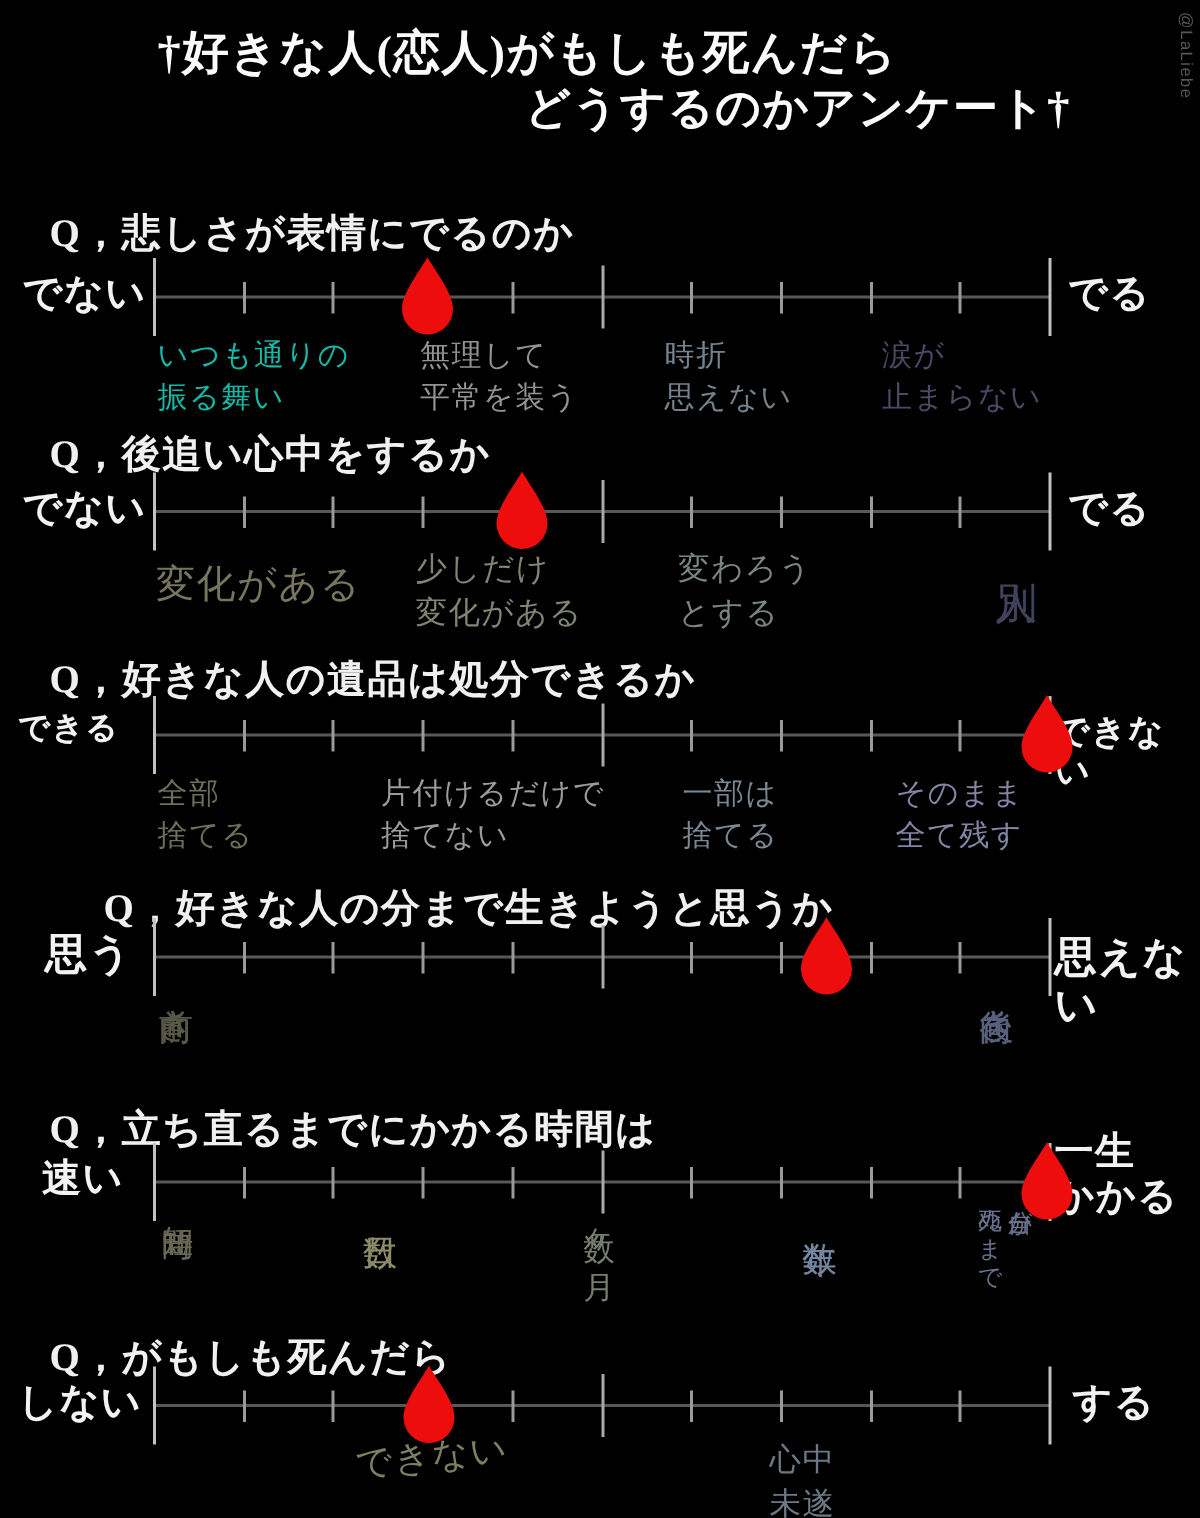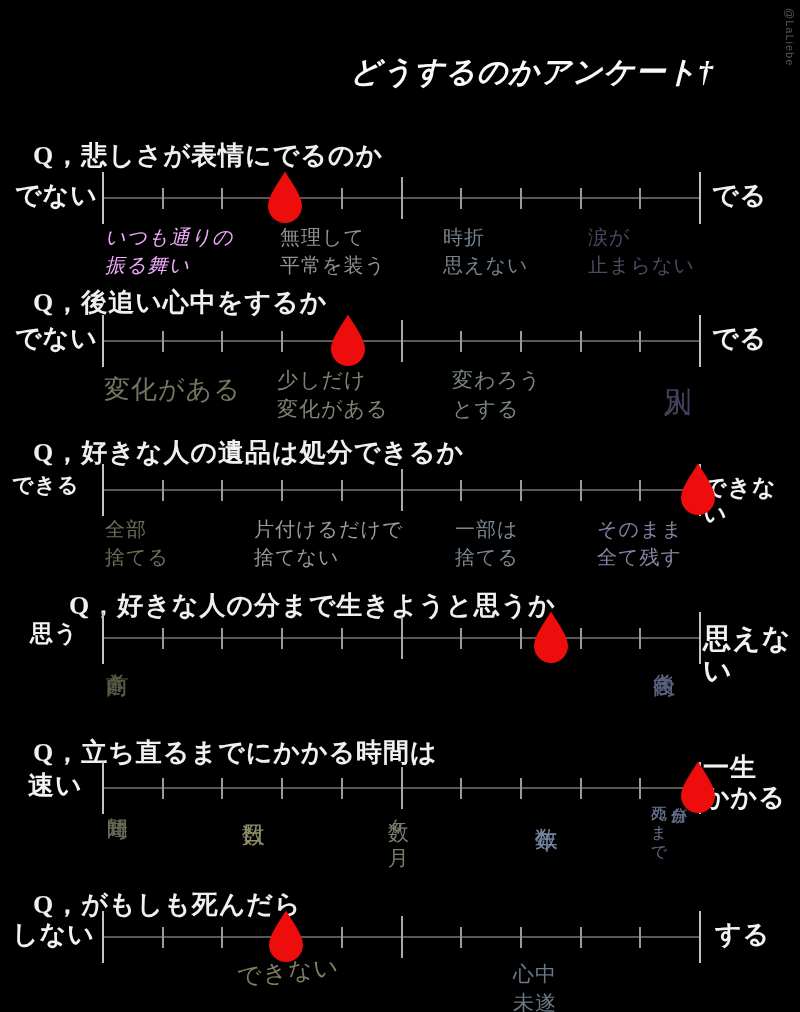--- a/index.html
+++ b/index.html
@@ -15,42 +15,43 @@
   .tick.mid{background:#a8a8a8;}
   .end-label{position:absolute;color:#f2f2f2;font-weight:600;white-space:pre-line;line-height:1.15;z-index:2;letter-spacing:1px;}
   .drop{position:absolute;z-index:5;line-height:0;}
   .sub{position:absolute;white-space:pre-line;line-height:1.38;z-index:2;letter-spacing:1px;}
   .sub.vertical{writing-mode:vertical-rl;line-height:1.25;}
 </style>
 </head>
 <body>
 
 <div id="page">
-  <div class="page-title serif" style="left:350px;top:52px;font-size:30px;font-style:italic;">どうするのかアンケート†</div>
+  <div class="page-title serif" style="left:105px;top:14px;">†好きな人(恋人)がもしも死んだら</div>
+  <div class="page-title serif" style="left:350px;top:52px;font-size:30px;">どうするのかアンケート†</div>
   <div class="watermark">@LaLiebe</div>
   <main id="survey">
       <div class="qtitle serif" style="left: 33px; top: 138px;">Q，悲しさが表情にでるのか</div>
       <div class="track-line" style="left: 103px; top: 197px; width: 597px; background: rgb(88, 88, 88);"></div>
       <div class="tick end" style="left: 102px; top: 172px; height: 52px;"></div>
       <div class="tick" style="left: 161.7px; top: 187.5px; height: 21px;"></div>
       <div class="tick" style="left: 221.4px; top: 187.5px; height: 21px;"></div>
       <div class="tick" style="left: 281.1px; top: 187.5px; height: 21px;"></div>
       <div class="tick" style="left: 340.8px; top: 187.5px; height: 21px;"></div>
       <div class="tick mid" style="left: 400.5px; top: 177px; height: 42px;"></div>
       <div class="tick" style="left: 460.2px; top: 187.5px; height: 21px;"></div>
       <div class="tick" style="left: 519.9px; top: 187.5px; height: 21px;"></div>
       <div class="tick" style="left: 579.6px; top: 187.5px; height: 21px;"></div>
       <div class="tick" style="left: 639.3px; top: 187.5px; height: 21px;"></div>
       <div class="tick end" style="left: 699px; top: 172px; height: 52px;"></div>
       <div class="end-label serif" style="left: 15px; top: 181px; font-size: 26px;">でない</div>
       <div class="end-label serif" style="left: 712px; top: 181px; font-size: 26px;">でる</div>
       <div class="drop" style="left: 265.085px; top: 170px;"><svg width="40" height="54" viewBox="0 0 40 54">
           <path d="M20,1.5 C25.5,11 37,25.5 37,36 a17,17 0 0 1 -34 0 C3,25.5 14.5,11 20,1.5 Z" fill="#ee0d0d"></path>
         </svg></div>
-      <div class="sub" style="left: 105px; top: 224px; color: #f0abfc; font-size: 20px; font-style: italic;">いつも通りの
+      <div class="sub" style="left: 105px; top: 224px; color: #14b8a6; font-size: 20px;">いつも通りの
 振る舞い</div>
       <div class="sub" style="left: 280px; top: 224px; color: rgb(146, 146, 146); font-size: 20px;">無理して
 平常を装う</div>
       <div class="sub" style="left: 443px; top: 224px; color: rgb(116, 130, 142); font-size: 20px;">時折
 思えない</div>
       <div class="sub" style="left: 588px; top: 224px; color: rgb(74, 74, 100); font-size: 20px;">涙が
 止まらない</div>
       <div class="qtitle serif" style="left: 33px; top: 285px;">Q，後追い心中をするか</div>
       <div class="track-line" style="left: 103px; top: 340px; width: 597px; background: rgb(88, 88, 88);"></div>
       <div class="tick end" style="left: 102px; top: 315px; height: 52px;"></div>
@@ -107,21 +108,21 @@
       <div class="tick" style="left: 161.7px; top: 627.5px; height: 21px;"></div>
       <div class="tick" style="left: 221.4px; top: 627.5px; height: 21px;"></div>
       <div class="tick" style="left: 281.1px; top: 627.5px; height: 21px;"></div>
       <div class="tick" style="left: 340.8px; top: 627.5px; height: 21px;"></div>
       <div class="tick mid" style="left: 400.5px; top: 617px; height: 42px;"></div>
       <div class="tick" style="left: 460.2px; top: 627.5px; height: 21px;"></div>
       <div class="tick" style="left: 519.9px; top: 627.5px; height: 21px;"></div>
       <div class="tick" style="left: 579.6px; top: 627.5px; height: 21px;"></div>
       <div class="tick" style="left: 639.3px; top: 627.5px; height: 21px;"></div>
       <div class="tick end" style="left: 699px; top: 612px; height: 52px;"></div>
-      <div class="end-label serif" style="left: 30px; top: 621px; font-size: 23px;">思う</div>
+      <div class="end-label serif" style="left: 30px; top: 621px; font-size: 28px;">思う</div>
       <div class="end-label serif" style="left: 703px; top: 623px; font-size: 28px;">思えない</div>
       <div class="drop" style="left: 530.75px; top: 610px;"><svg width="40" height="54" viewBox="0 0 40 54">
           <path d="M20,1.5 C25.5,11 37,25.5 37,36 a17,17 0 0 1 -34 0 C3,25.5 14.5,11 20,1.5 Z" fill="#ee0d0d"></path>
         </svg></div>
       <div class="sub vertical" style="left: 103px; top: 655px; color: rgb(88, 88, 71); font-size: 23px;">前向き</div>
       <div class="sub vertical" style="left: 650px; top: 655px; color: rgb(87, 97, 125); font-size: 23px;">後向き</div>
       <div class="qtitle serif" style="left: 33px; top: 735px;">Q，立ち直るまでにかかる時間は</div>
       <div class="track-line" style="left: 103px; top: 787px; width: 597px; background: rgb(88, 88, 88);"></div>
       <div class="tick end" style="left: 102px; top: 762px; height: 52px;"></div>
       <div class="tick" style="left: 161.7px; top: 777.5px; height: 21px;"></div>

